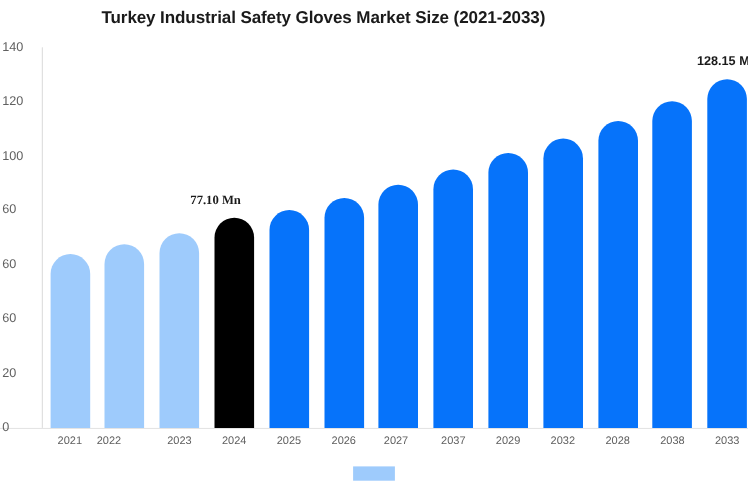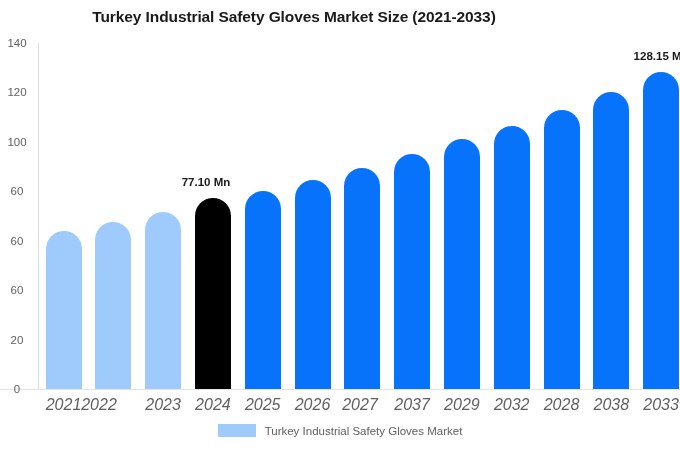--- a/index.html
+++ b/index.html
@@ -52,21 +52,21 @@
     left: 0px;
     top: 389px;
     width: 680px;
     height: 1px;
     background: #e4e4e4;
   }
   .y-tick-label {
     position: absolute;
     right: 0;
     width: 30px;
-    text-align: center;
+    text-align: left;
     font-size: 11.5px;
     color: #606060;
     transform: translateY(-50%);
     white-space: nowrap;
   }
   #y-axis-labels {
     position: absolute;
     left: 0px;
     top: 0px;
     width: 32px;
@@ -91,25 +91,24 @@
     font-weight: bold;
     color: #1a1a1a;
     white-space: nowrap;
     transform: translateX(-50%);
   }
   .x-tick-label {
     position: absolute;
     top: 396px;
     width: 60px;
     text-align: center;
-    font-size: 16px;
+    font-size: 10px;
     color: #606060;
     transform: translateX(-50%);
     white-space: nowrap;
-    font-style: italic;
   }
   #legend {
     position: absolute;
     left: 0;
     top: 424px;
     width: 680px;
     display: flex;
     align-items: center;
     justify-content: center;
     gap: 9px;
@@ -184,31 +183,30 @@
       </div>
       <div class="bar-slot" style="left: 605.1px; height: 346px;">
         <div class="bar" style="height: 316.714px; background: rgb(6, 115, 250);"></div>
       </div>
     </div>
 
   <div id="x-axis-labels"></div>
 
   <div id="legend">
     <span id="legend-swatch" style="background: rgb(158, 203, 252);"></span>
-    <span id="legend-label">Turkey Industrial Safety Gloves Market</span>
   </div>
 
 <div class="x-tick-label" style="left: 63.5px;">2021</div>
     <div class="x-tick-label" style="left: 99px;">2022</div>
     <div class="x-tick-label" style="left: 163.1px;">2023</div>
     <div class="x-tick-label" style="left: 212.9px;">2024</div>
     <div class="x-tick-label" style="left: 262.7px;">2025</div>
     <div class="x-tick-label" style="left: 312.5px;">2026</div>
     <div class="x-tick-label" style="left: 360px;">2027</div>
     <div class="x-tick-label" style="left: 412.1px;">2037</div>
     <div class="x-tick-label" style="left: 461.9px;">2029</div>
     <div class="x-tick-label" style="left: 511.7px;">2032</div>
     <div class="x-tick-label" style="left: 561.5px;">2028</div>
     <div class="x-tick-label" style="left: 611.3px;">2038</div>
     <div class="x-tick-label" style="left: 661.1px;">2033</div>
-    <div class="bar-value-label" style="left: 206px; top: 176.453px;">77.10 Mn</div>
+    <div class="bar-value-label" style="left: 196px; top: 176.453px; font-family: Liberation Serif, serif;">77.10 Mn</div>
     <div class="bar-value-label" style="left: 661.1px; top: 50.2864px;">128.15 Mn</div>
   </div>
 
 </body></html>

